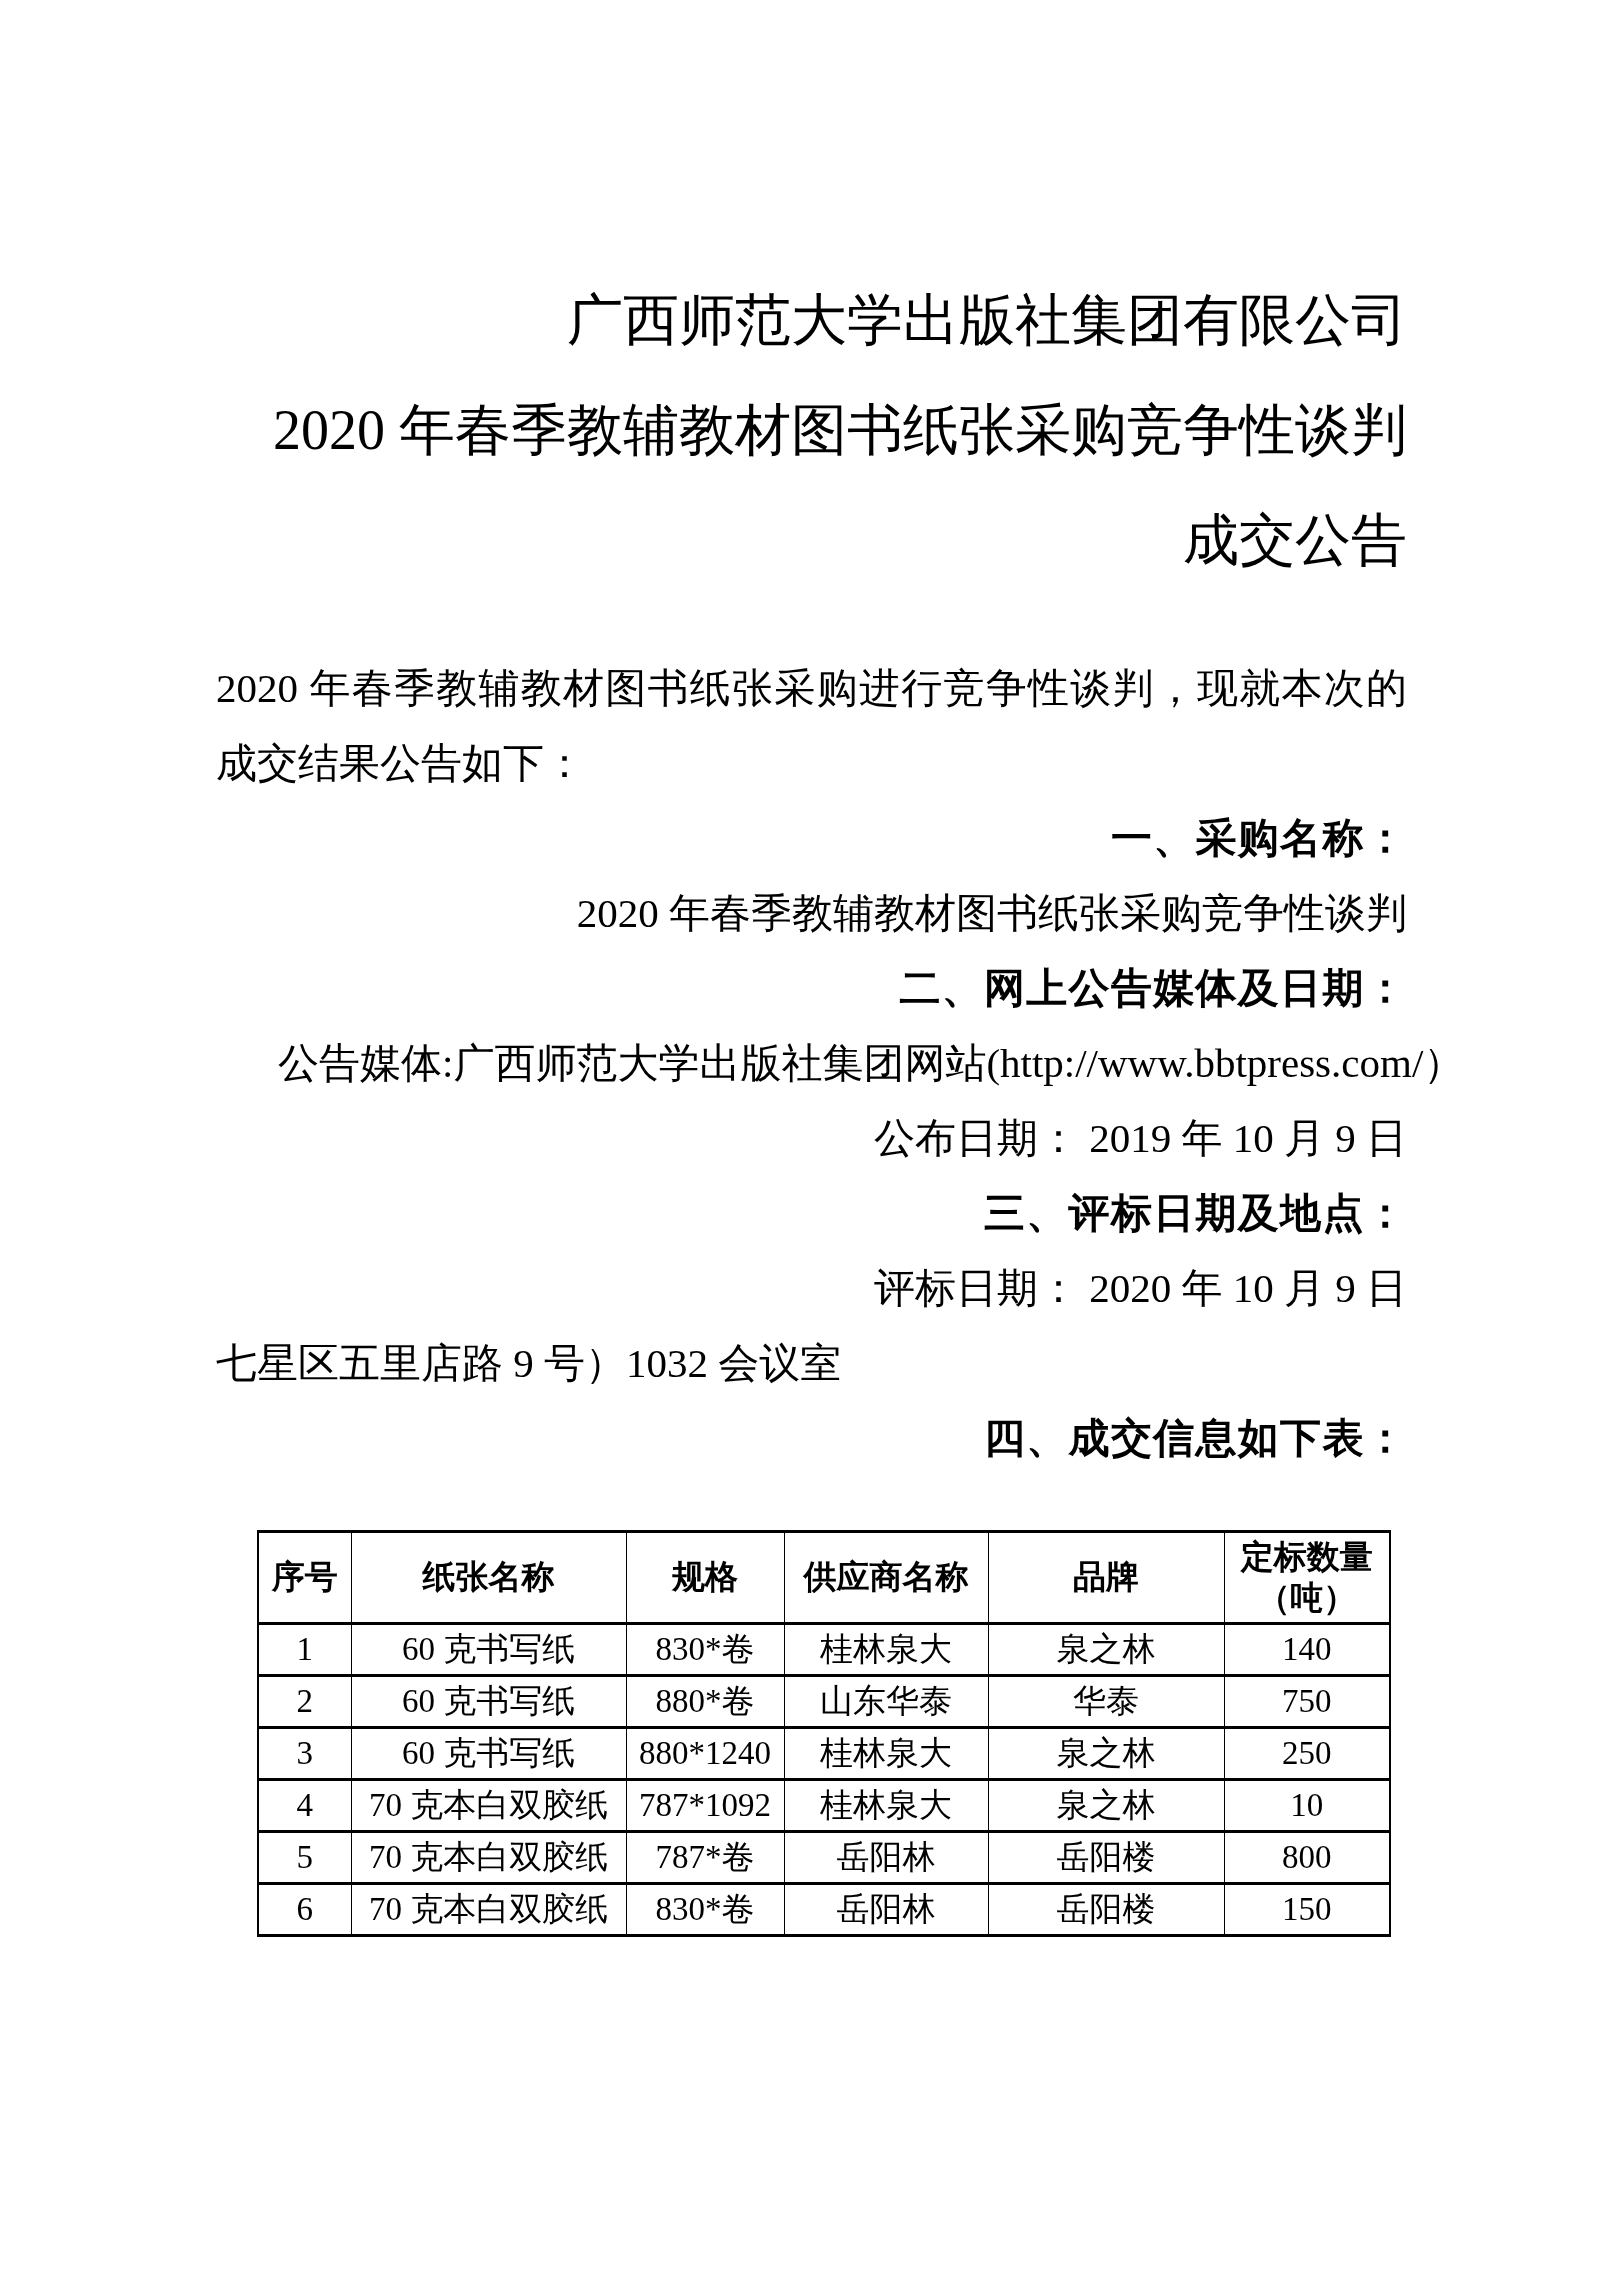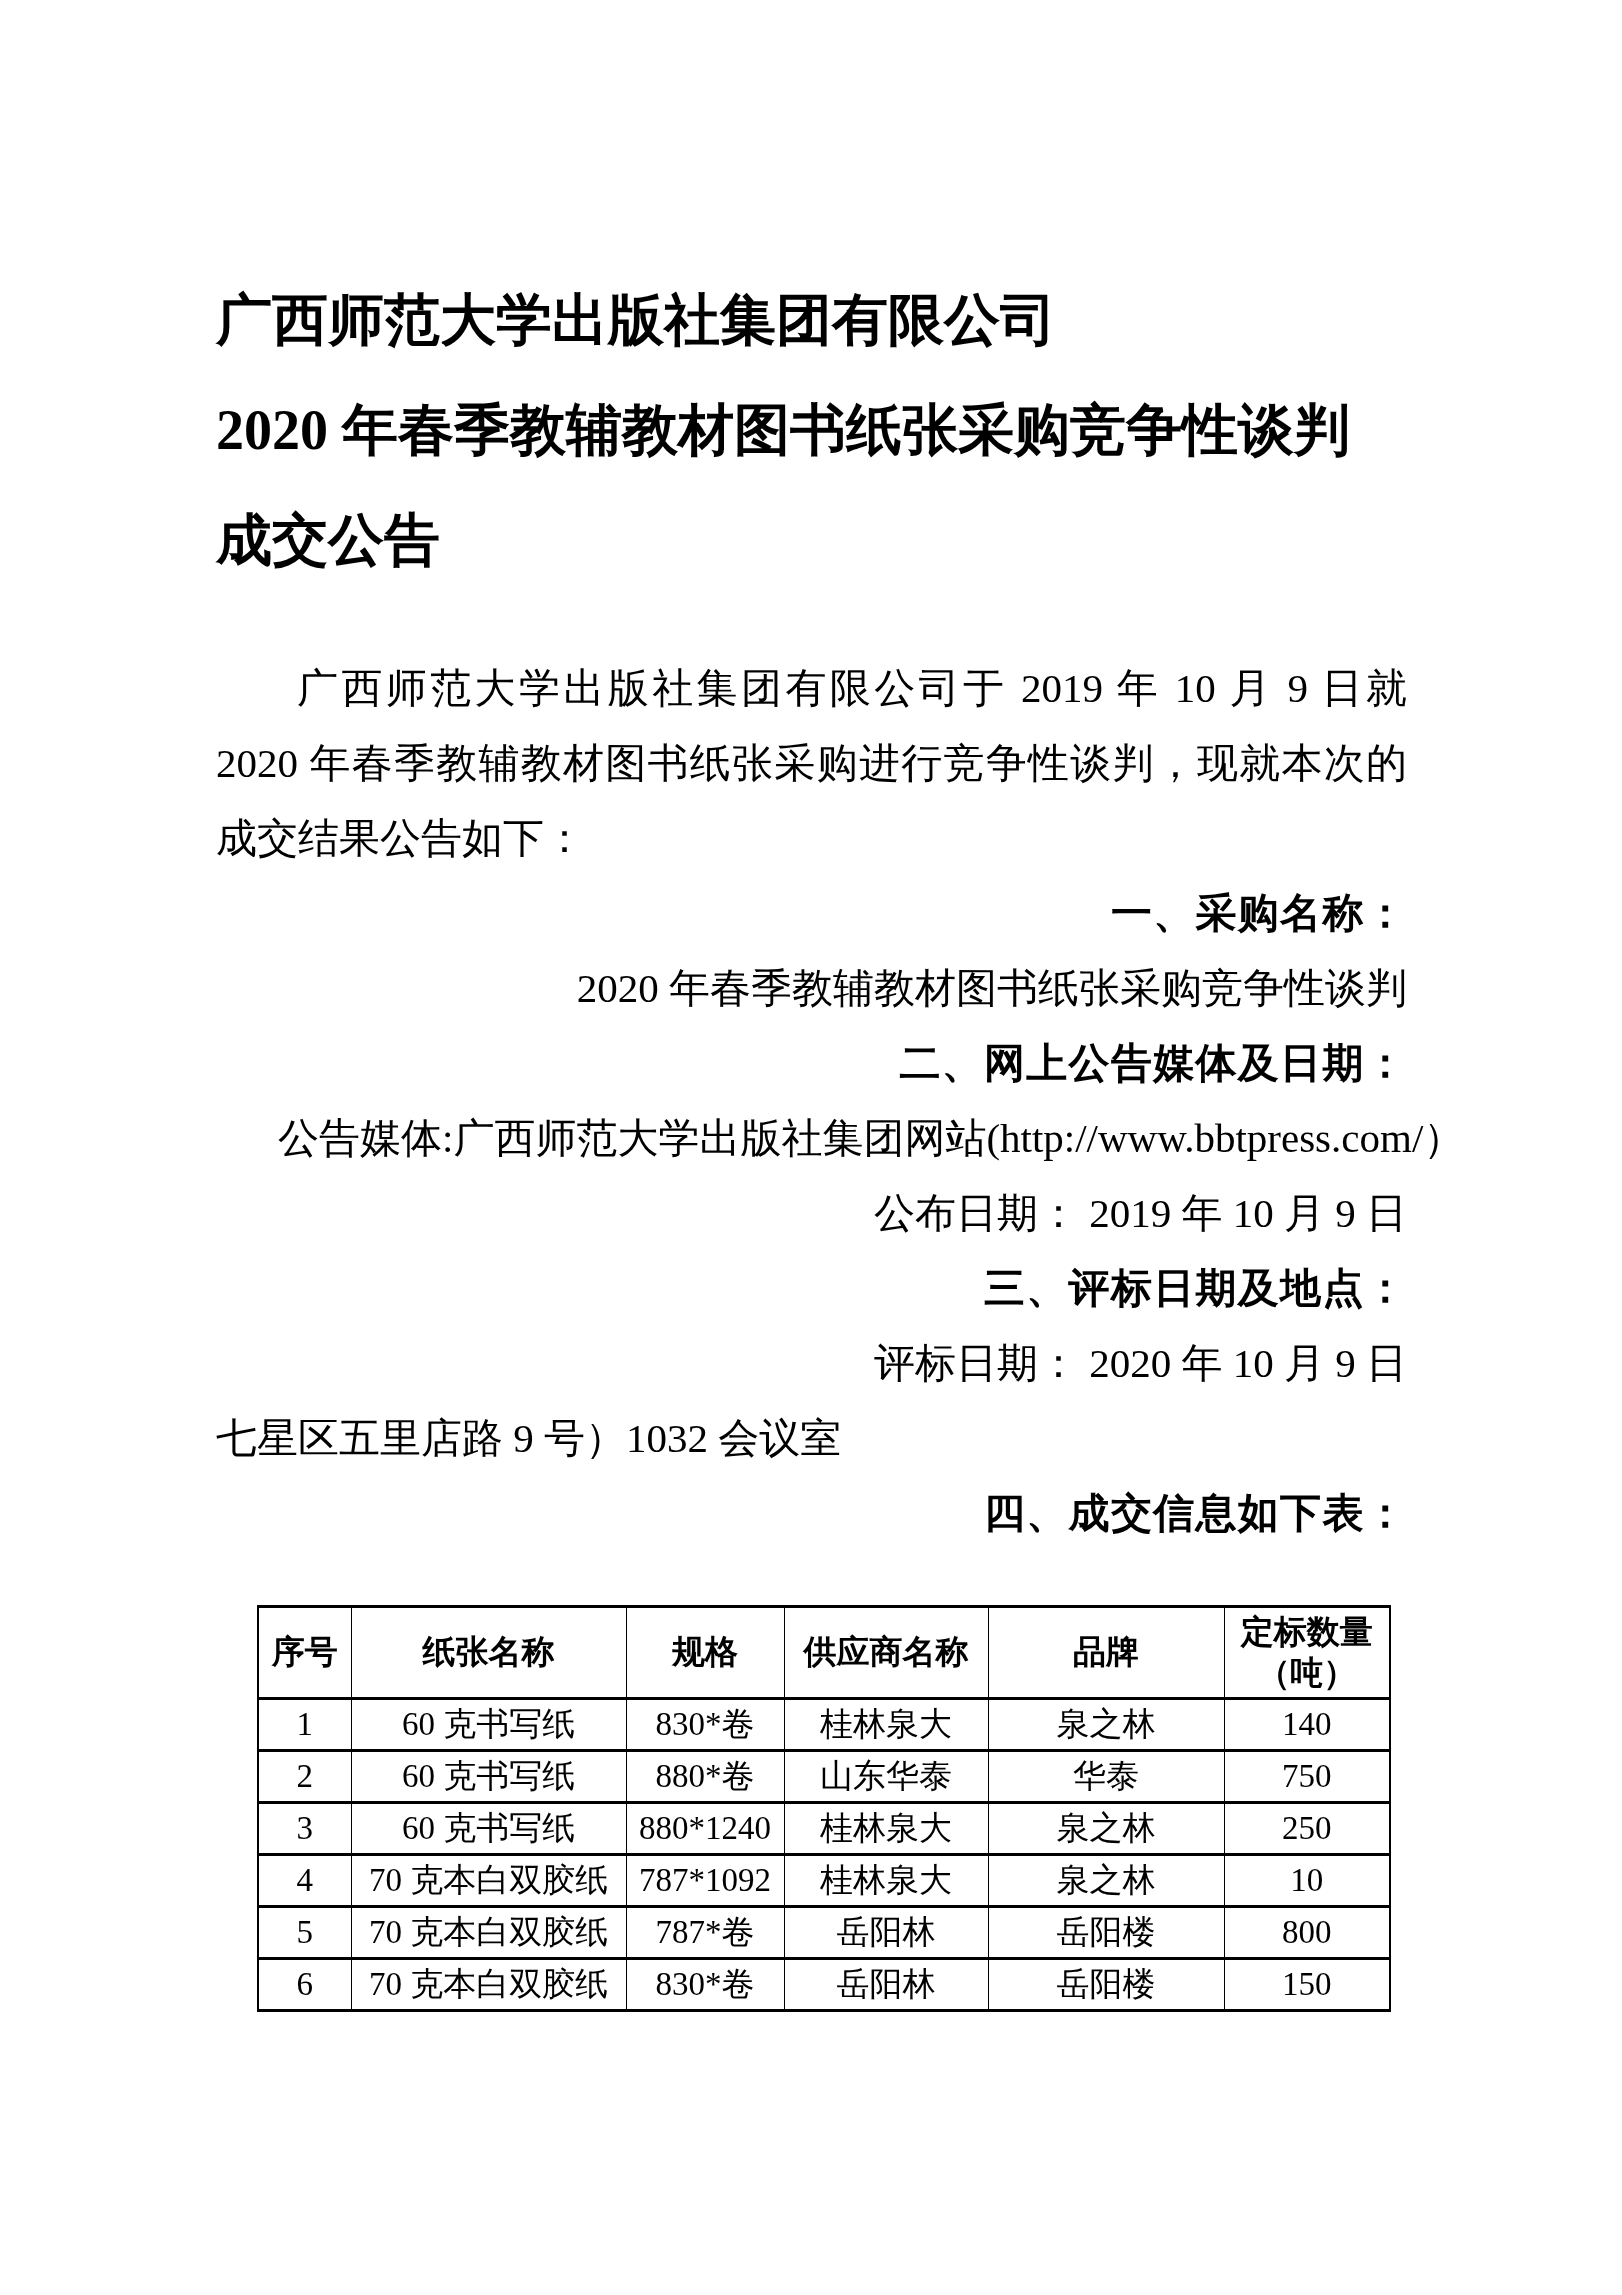--- a/index.html
+++ b/index.html
@@ -14,22 +14,22 @@
     margin: 0 auto;
     background: #ffffff;
     color: #000000;
     box-sizing: border-box;
     padding: 265px 216px 0 216px;
     font-family: "Liberation Serif", "DejaVu Serif", serif;
     overflow: hidden;
   }
   
   .doc-title {
-    text-align: left;
-    font-weight: bold;
+    text-align: right;
+    font-weight: normal;
     font-size: 56px;
     line-height: 110px;
     margin: 0 0 56px 0;
   }
   .title-line {
     white-space: nowrap;
   }
   
   .doc-body {
     font-size: 41px;
@@ -97,21 +97,20 @@
 
 <div class="page">
 
   <header class="doc-title">
     <div class="title-line">广西师范大学出版社集团有限公司</div>
     <div class="title-line">2020 年春季教辅教材图书纸张采购竞争性谈判</div>
     <div class="title-line">成交公告</div>
   </header>
 
   <main class="doc-body">
-    <p class="line indent fill">广西师范大学出版社集团有限公司于 2019 年 10 月 9 日就</p>
     <p class="line fill">2020 年春季教辅教材图书纸张采购进行竞争性谈判，现就本次的</p>
     <p class="line">成交结果公告如下：</p>
 
     <p class="line heading indent">一、采购名称：</p>
     <p class="line indent">2020 年春季教辅教材图书纸张采购竞争性谈判</p>
 
     <p class="line heading indent">二、网上公告媒体及日期：</p>
     <p class="line indent-media">公告媒体:广西师范大学出版社集团网站(http://www.bbtpress.com/）</p>
     <p class="line indent">公布日期： 2019 年 10 月 9 日</p>
 

